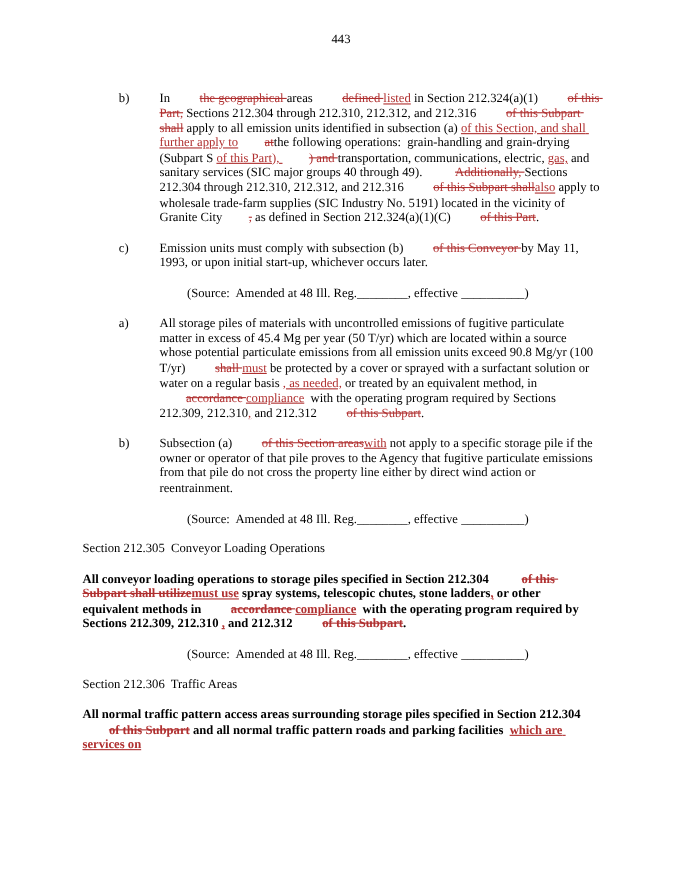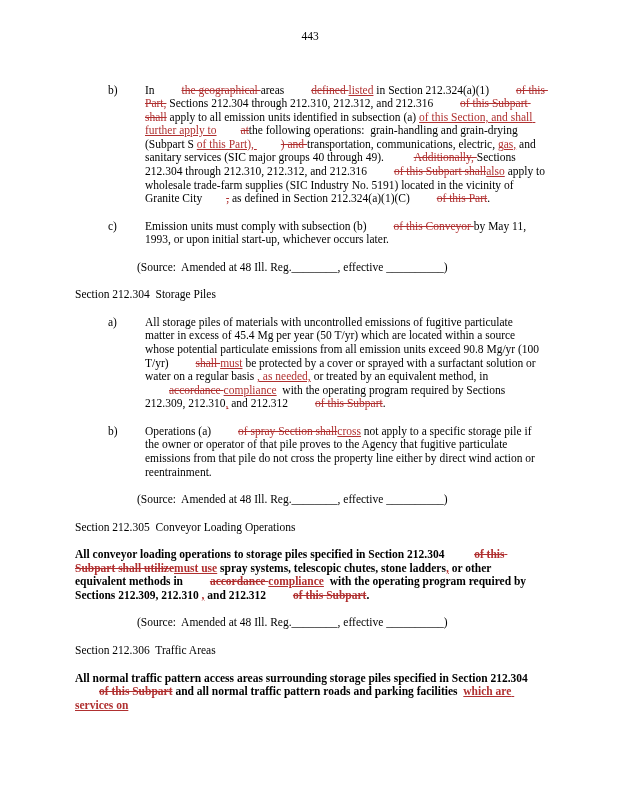--- a/index.html
+++ b/index.html
@@ -9,49 +9,48 @@
     font-family: "Liberation Serif", serif;
     font-size: 11.5px; line-height: 1.18; color: #000;
   }
   .page { width: 618px; height: 564px; padding: 30px 73px 20px 75px; background: #fff; }
   .page-number { text-align: center; margin-bottom: 40px; }
   .block { margin-bottom: 14px; }
   .listitem { display: flex; margin-left: 33px; }
   .listitem .label { flex: 0 0 37px; }
   .listitem .body { flex: 1; white-space: pre-wrap; }
   .para { white-space: pre-wrap; font-weight: bold; }
-  .source { margin-left: 15px; white-space: pre-wrap; padding-left: 47px; }
+  .source { margin-left: 48px; white-space: pre-wrap; padding-left: 47px; }
   .heading { white-space: pre-wrap; }
   .txt { color: #000; }
   .del { color: var(--edit, #b03030); text-decoration: line-through; padding-left: 24px; }
   .ins { color: var(--edit, #b03030); text-decoration: underline; }
 </style>
 </head>
 <body>
 
 <div class="page">
   <div class="page-number">443</div>
   <div id="doc">
       <div class="listitem block">
         <span class="label">b)</span>
         <div class="body"><span class="txt">In </span><span class="del">the geographical </span><span class="txt">areas </span><span class="del">defined </span><span class="ins">listed</span><span class="txt"> in Section 212.324(a)(1) </span><span class="del">of this Part,</span><span class="txt"> Sections 212.304 through 212.310, 212.312, and 212.316 </span><span class="del">of this Subpart shall</span><span class="txt"> apply to all emission units identified in subsection (a) </span><span class="ins">of this Section, and shall further apply to</span><span class="del">at</span><span class="txt">the following operations:  grain-handling and grain-drying (Subpart S </span><span class="ins">of this Part), </span><span class="del">) and </span><span class="txt">transportation, communications, electric, </span><span class="ins">gas,</span><span class="txt"> and sanitary services (SIC major groups 40 through 49).  </span><span class="del">Additionally, </span><span class="txt">Sections 212.304 through 212.310, 212.312, and 212.316 </span><span class="del">of this Subpart shall</span><span class="ins">also</span><span class="txt"> apply to wholesale trade-farm supplies (SIC Industry No. 5191) located in the vicinity of Granite City</span><span class="del">,</span><span class="txt"> as defined in Section 212.324(a)(1)(C) </span><span class="del">of this Part</span><span class="txt">.</span></div>
       </div>
       <div class="listitem block">
         <span class="label">c)</span>
         <div class="body"><span class="txt">Emission units must comply with subsection (b) </span><span class="del">of this Conveyor </span><span class="txt">by May 11, 1993, or upon initial start-up, whichever occurs later.</span></div>
       </div>
       <div class="source block">(Source:  Amended at 48 Ill. Reg.________, effective __________)</div>
-      <div class="heading block">Section 212.304  Storage Piles</div>
       <div class="listitem block">
         <span class="label">a)</span>
         <div class="body"><span class="txt">All storage piles of materials with uncontrolled emissions of fugitive particulate matter in excess of 45.4 Mg per year (50 T/yr) which are located within a source whose potential particulate emissions from all emission units exceed 90.8 Mg/yr (100 T/yr) </span><span class="del">shall </span><span class="ins">must</span><span class="txt"> be protected by a cover or sprayed with a surfactant solution or water on a regular basis </span><span class="ins">, as needed,</span><span class="txt"> or treated by an equivalent method, in </span><span class="del">accordance </span><span class="ins">compliance</span><span class="txt">  with the operating program required by Sections 212.309, 212.310</span><span class="ins">,</span><span class="txt"> and 212.312 </span><span class="del">of this Subpart</span><span class="txt">.</span></div>
       </div>
       <div class="listitem block">
         <span class="label">b)</span>
-        <div class="body"><span class="txt">Operations (a) </span><span class="del">of spray Section shall</span><span class="ins">cross</span><span class="txt"> not apply to a specific storage pile if the owner or operator of that pile proves to the Agency that fugitive particulate emissions from that pile do not cross the property line either by direct wind action or reentrainment.</span></div>
+        <div class="body"><span class="txt">Subsection (a) </span><span class="del">of this Section areas</span><span class="ins">with</span><span class="txt"> not apply to a specific storage pile if the owner or operator of that pile proves to the Agency that fugitive particulate emissions from that pile do not cross the property line either by direct wind action or reentrainment.</span></div>
       </div>
       <div class="source block">(Source:  Amended at 48 Ill. Reg.________, effective __________)</div>
       <div class="heading block">Section 212.305  Conveyor Loading Operations</div>
       <div class="para block"><span class="txt">All conveyor loading operations to storage piles specified in Section 212.304  </span><span class="del">of this Subpart shall utilize</span><span class="ins">must use</span><span class="txt"> spray systems, telescopic chutes, stone ladders</span><span class="ins">,</span><span class="txt"> or other equivalent methods in </span><span class="del">accordance </span><span class="ins">compliance</span><span class="txt">  with the operating program required by Sections 212.309, 212.310 </span><span class="ins">,</span><span class="txt"> and 212.312 </span><span class="del">of this Subpart</span><span class="txt">.</span></div>
       <div class="source block">(Source:  Amended at 48 Ill. Reg.________, effective __________)</div>
       <div class="heading block">Section 212.306  Traffic Areas</div>
       <div class="para block"><span class="txt">All normal traffic pattern access areas surrounding storage piles specified in Section 212.304  </span><span class="del">of this Subpart</span><span class="txt"> and all normal traffic pattern roads and parking facilities  </span><span class="ins">which are services on</span></div>
     </div>
 </div>
 

